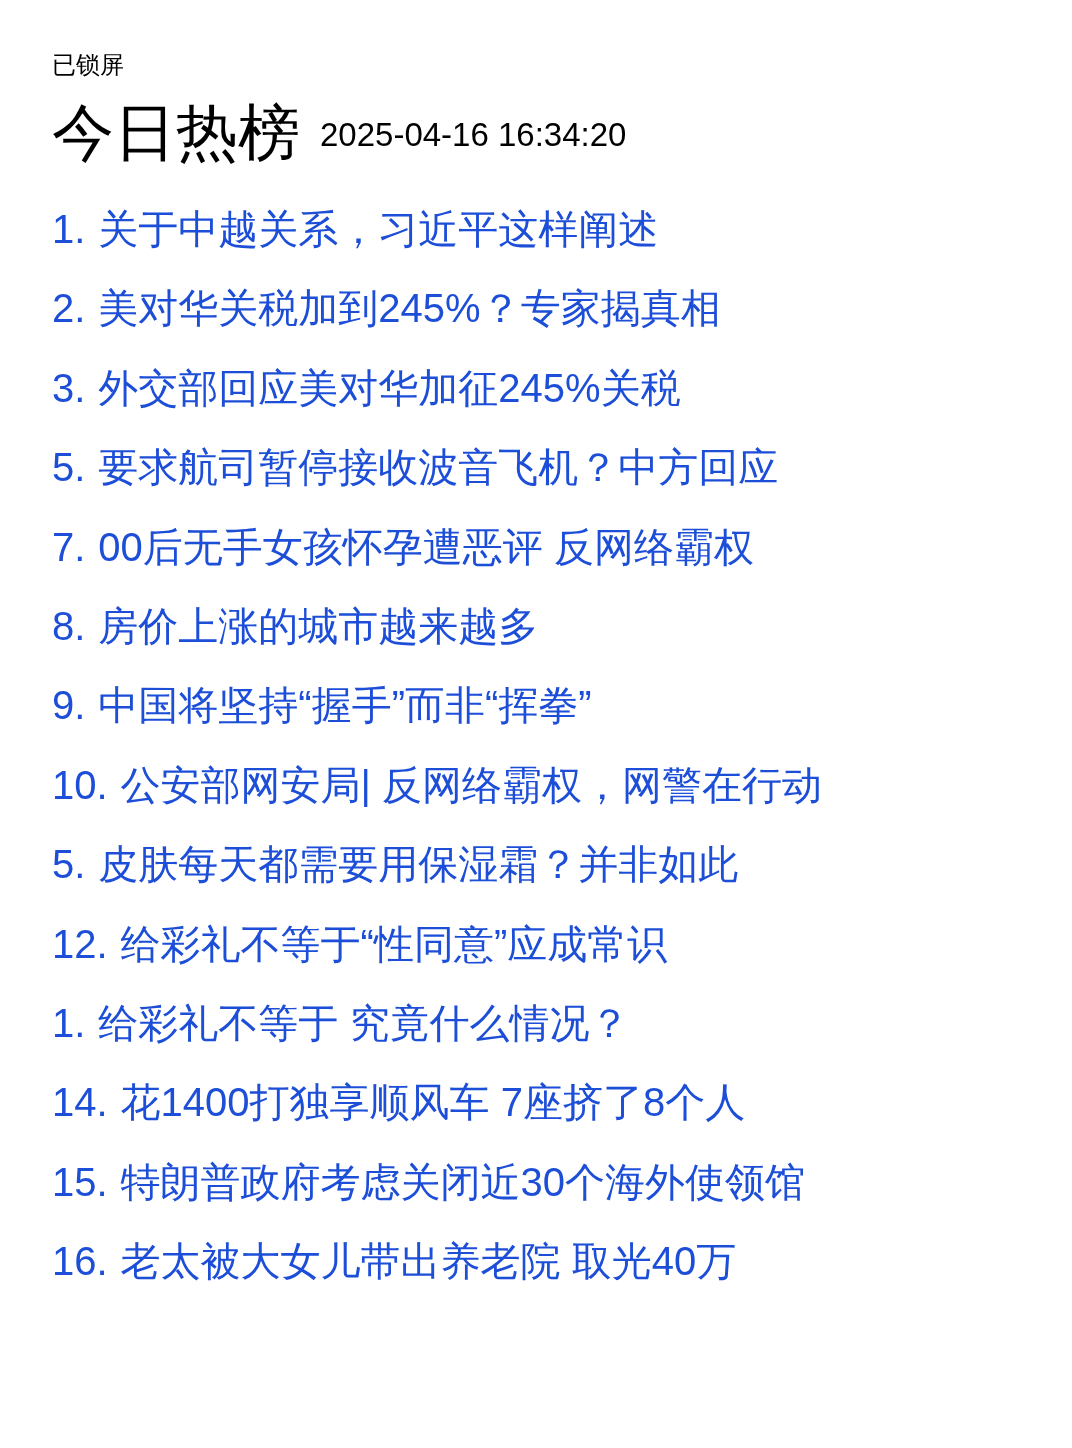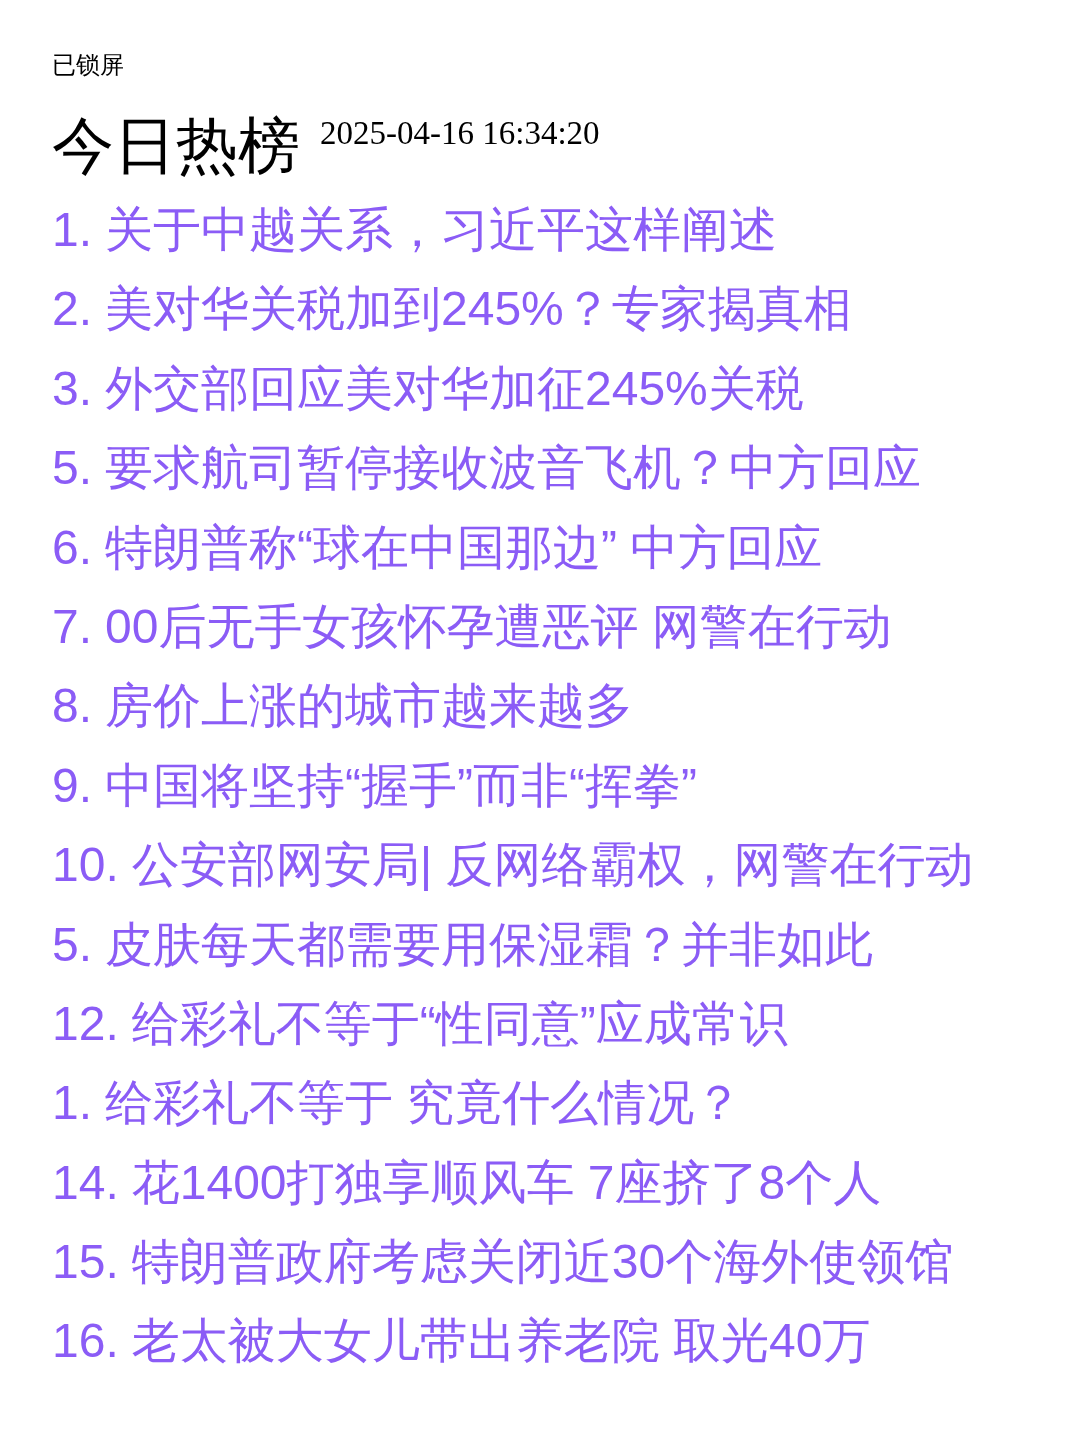--- a/index.html
+++ b/index.html
@@ -22,51 +22,50 @@
     position: absolute;
     left: 52px;
     top: 53px;
     font-size: 24px;
     line-height: 1;
     color: #000000;
   }
   .header {
     position: absolute;
     left: 52px;
-    top: 113px;
+    top: 100px;
     display: flex;
-    align-items: flex-start;
+    align-items: center;
   }
   .page-title {
     font-size: 62px;
     line-height: 1.05;
     font-weight: 400;
     letter-spacing: 0px;
     white-space: nowrap;
   }
   .timestamp {
     font-size: 33px;
     line-height: 1;
     margin-left: 20px;
     margin-top: 4px;
     white-space: nowrap;
-    font-family: Liberation Serif, serif;
   }
   .hot-list {
     position: absolute;
     left: 52px;
     top: 190px;
     width: 1000px;
   }
   .hot-list-item {
-    font-size: 48px;
+    font-size: 40px;
     line-height: 79.4px;
     height: 79.4px;
     white-space: nowrap;
-    color: #8b5cf6;
+    color: #1d4ed8;
   }
   .rank {
     display: inline-block;
     margin-right: 13px;
   }
 </style>
 </head>
 <body>
 
 <div class="page">
@@ -85,24 +84,21 @@
     <div class="hot-list-item">
       <span class="rank">2.</span><span>美对华关税加到245%？专家揭真相</span>
     </div>
     <div class="hot-list-item">
       <span class="rank">3.</span><span>外交部回应美对华加征245%关税</span>
     </div>
     <div class="hot-list-item">
       <span class="rank">5.</span><span>要求航司暂停接收波音飞机？中方回应</span>
     </div>
     <div class="hot-list-item">
-      <span class="rank">6.</span><span>特朗普称“球在中国那边” 中方回应</span>
-    </div>
-    <div class="hot-list-item">
-      <span class="rank">7.</span><span>00后无手女孩怀孕遭恶评 网警在行动</span>
+      <span class="rank">7.</span><span>00后无手女孩怀孕遭恶评 反网络霸权</span>
     </div>
     <div class="hot-list-item">
       <span class="rank">8.</span><span>房价上涨的城市越来越多</span>
     </div>
     <div class="hot-list-item">
       <span class="rank">9.</span><span>中国将坚持“握手”而非“挥拳”</span>
     </div>
     <div class="hot-list-item">
       <span class="rank">10.</span><span>公安部网安局| 反网络霸权，网警在行动</span>
     </div>

